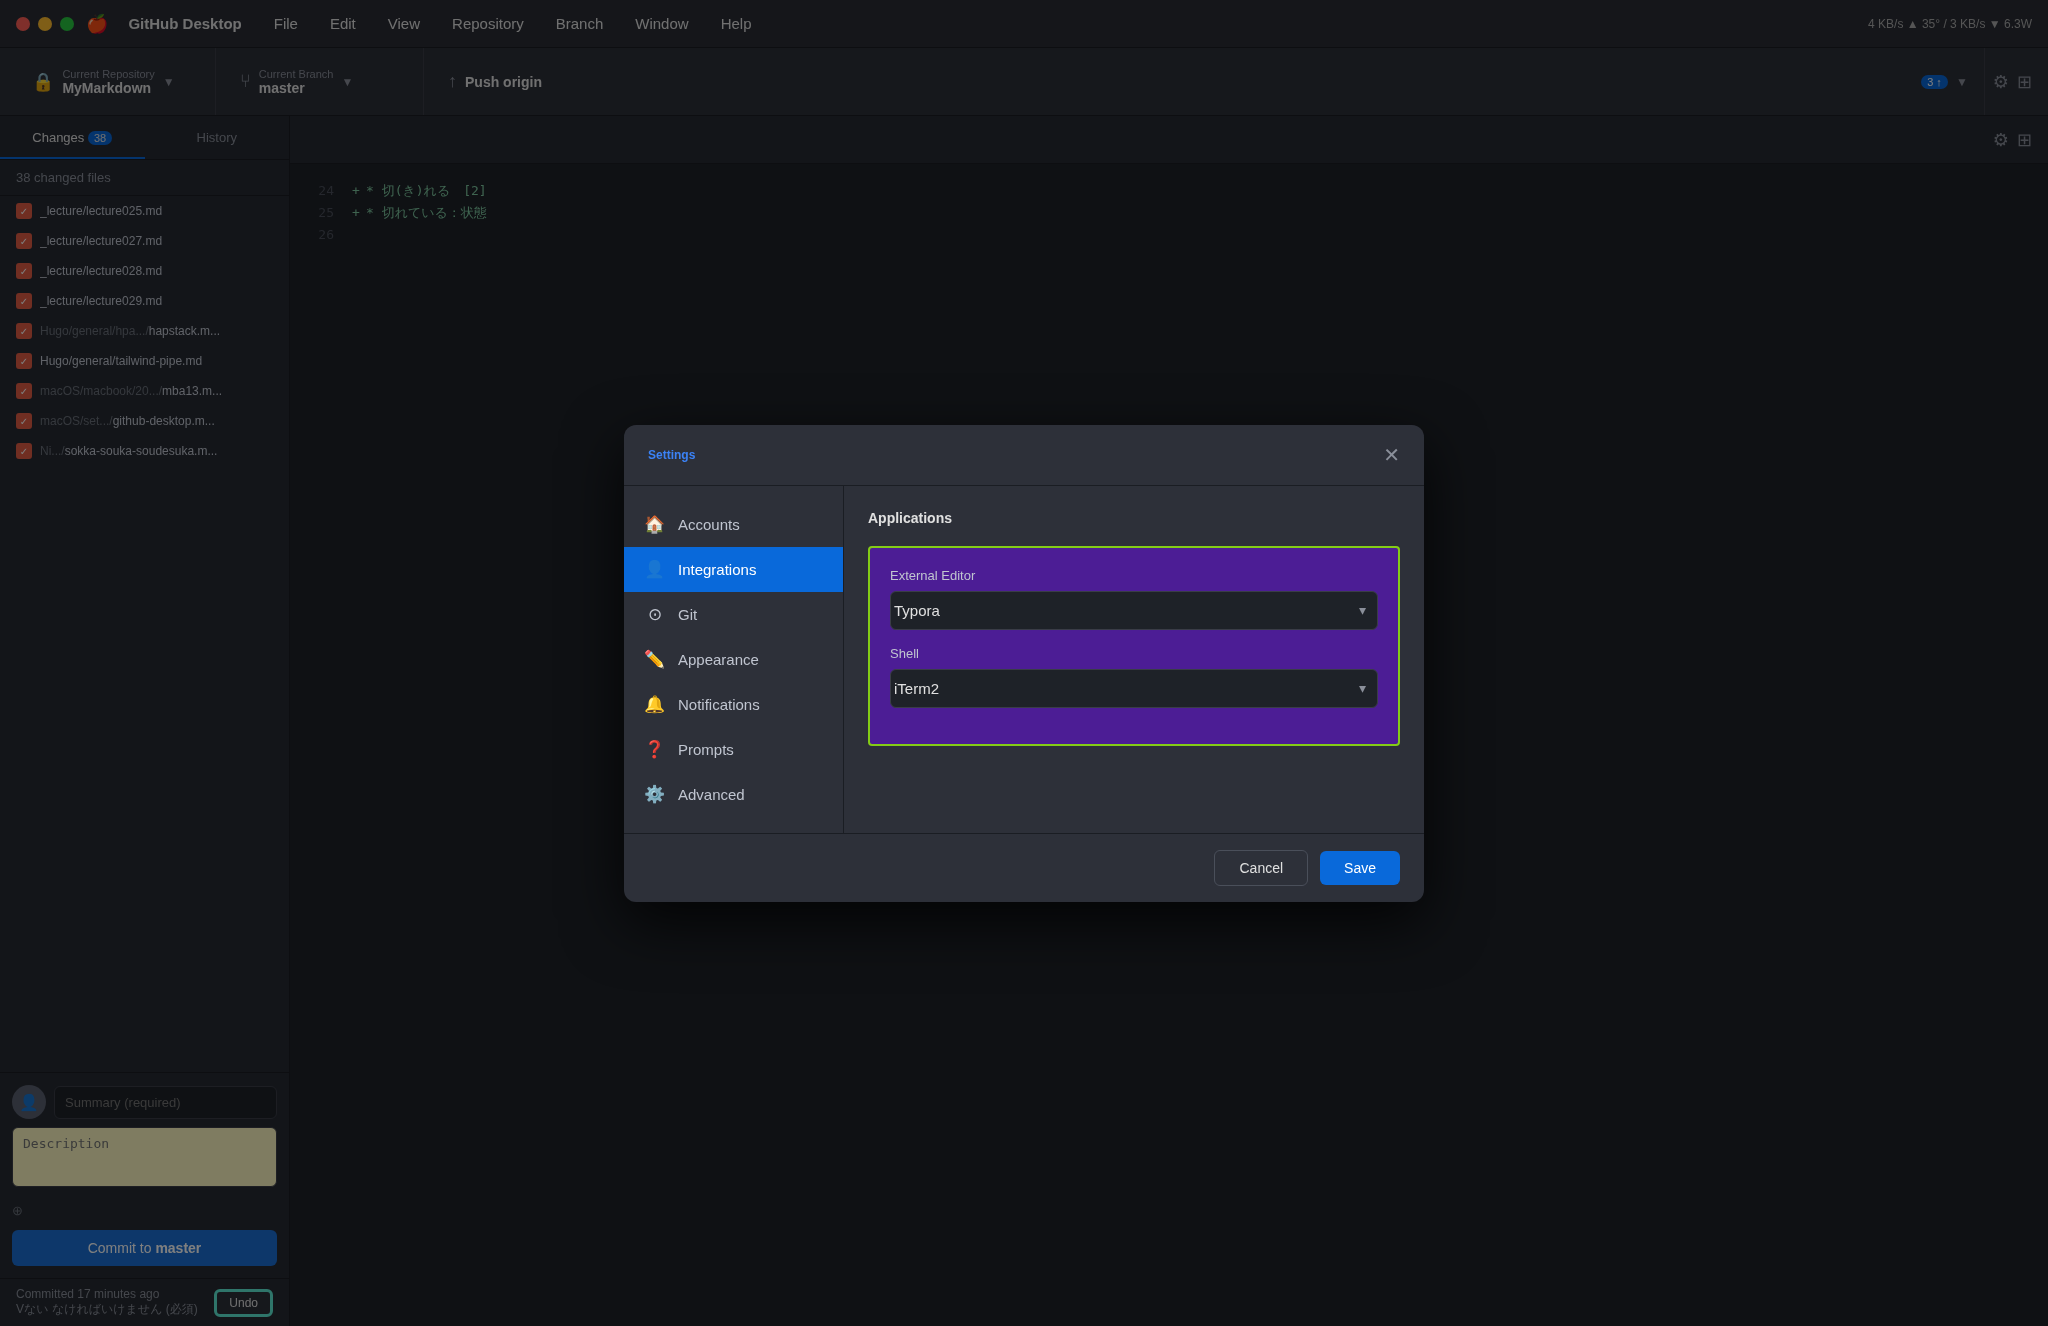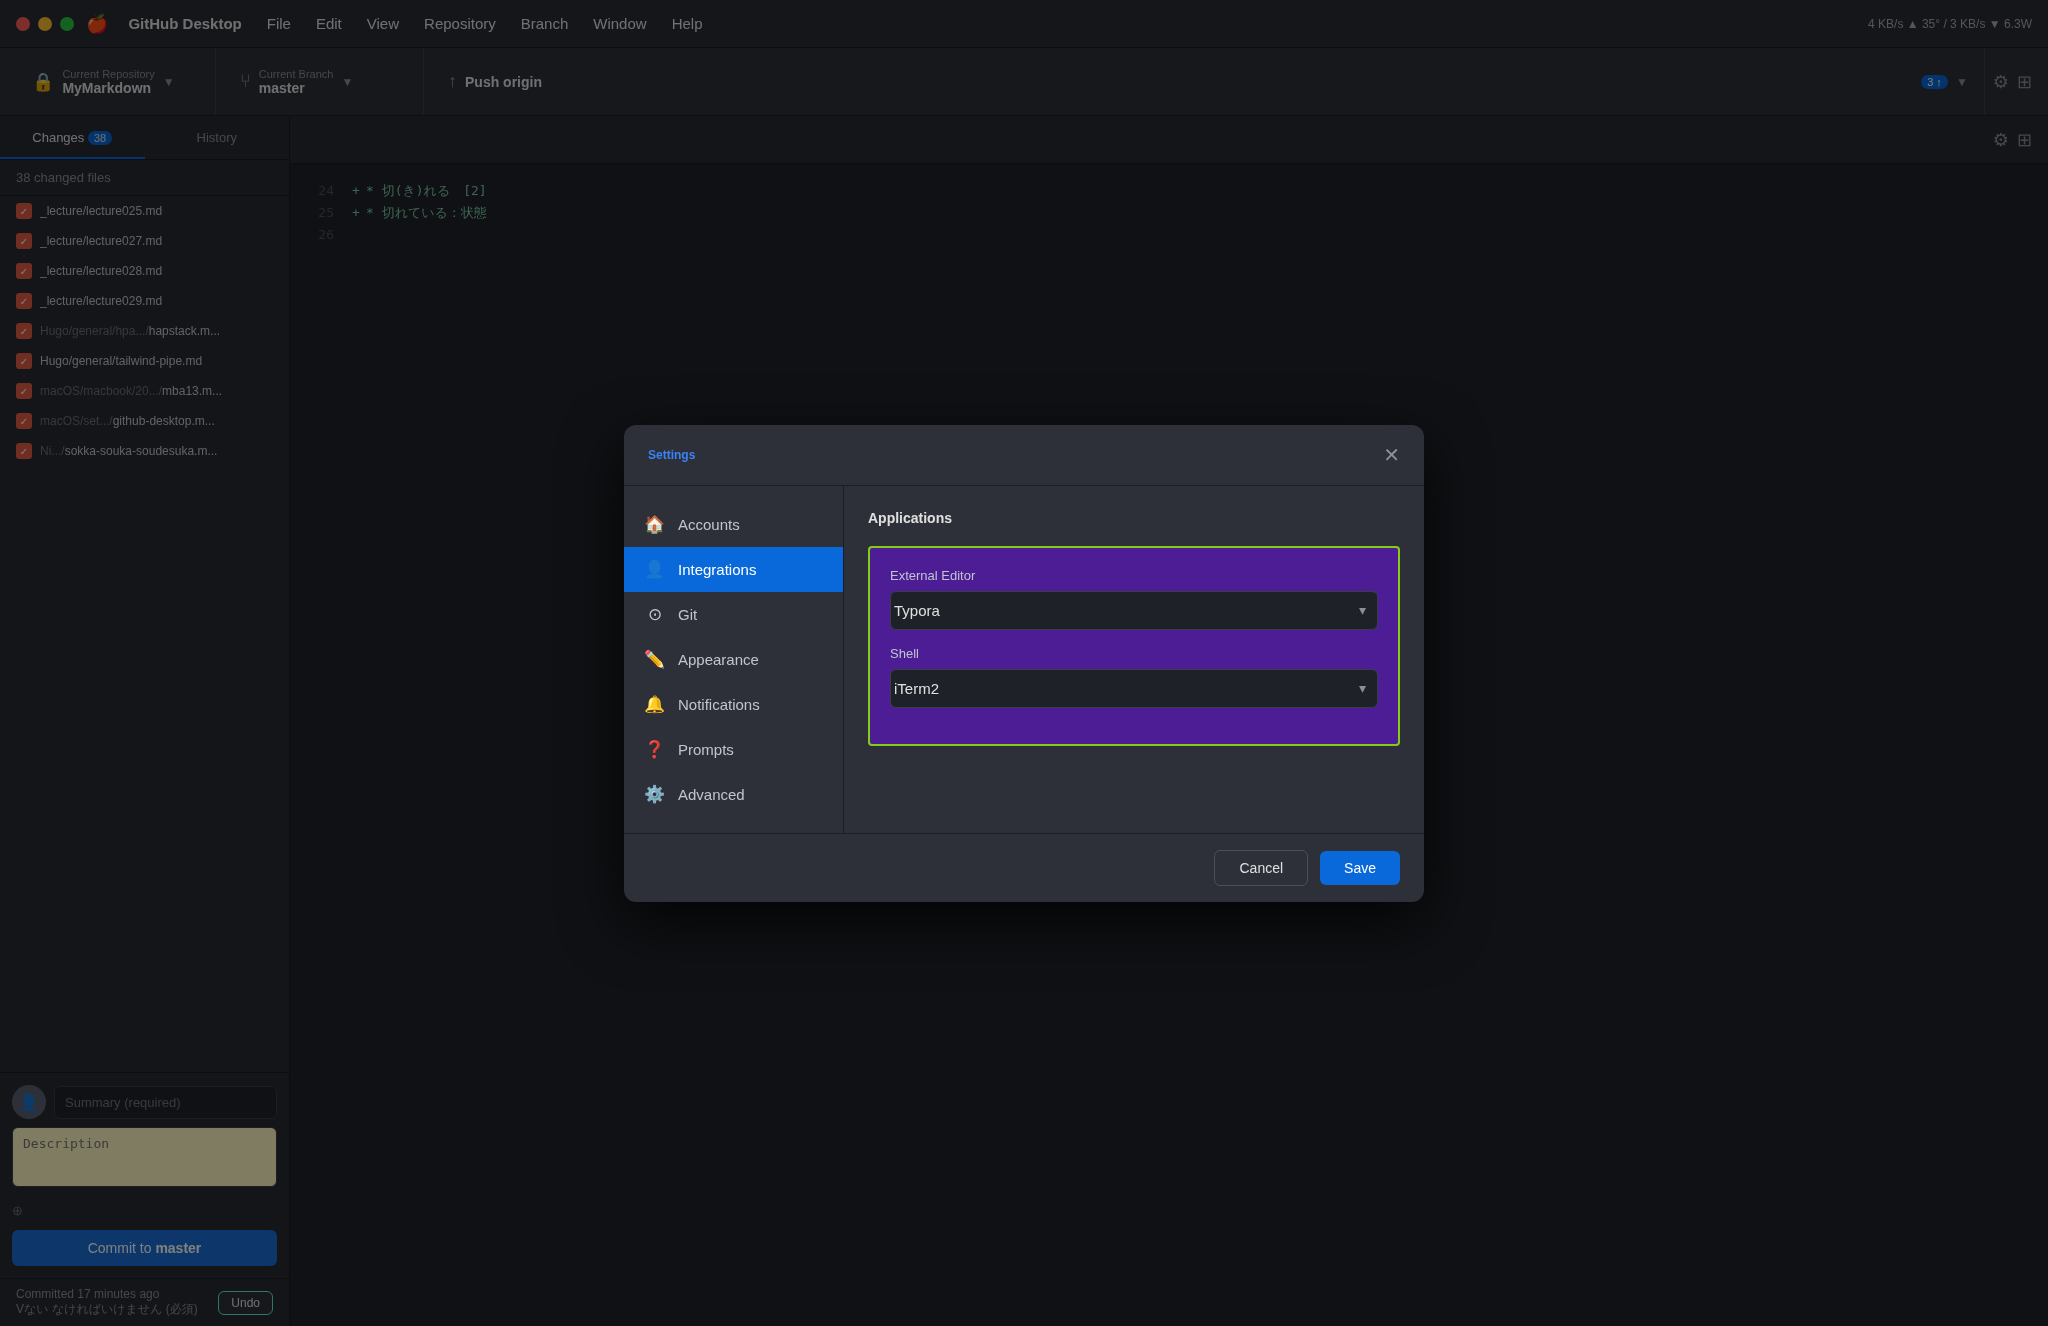--- a/index.html
+++ b/index.html
@@ -38,21 +38,21 @@
     .traffic-light {
       width: 14px;
       height: 14px;
       border-radius: 50%;
     }
     .tl-red { background: #ff5f57; }
     .tl-yellow { background: #febc2e; }
     .tl-green { background: #28c840; }
     .menu-items {
       display: flex;
-      gap: 25px;
+      gap: 32px;
       align-items: center;
       margin-left: 8px;
     }
     .menu-item {
       color: #e0e0e0;
       font-size: 15px;
       font-weight: 500;
     }
     .menu-item.app-name { font-weight: 700; }
     .title-bar-right {
@@ -268,21 +268,21 @@
       display: flex;
       align-items: center;
       justify-content: space-between;
     }
     .status-text {
       font-size: 12px;
       color: #8a8f9a;
     }
     .undo-button {
       background: #2d3039;
-      border: 1px solid #5eead4;
+      border: 3px solid #5eead4;
       border-radius: 6px;
       color: #e0e0e0;
       padding: 4px 12px;
       font-size: 12px;
       cursor: pointer;
     }
 
     
     .diff-area {
       flex: 1;

